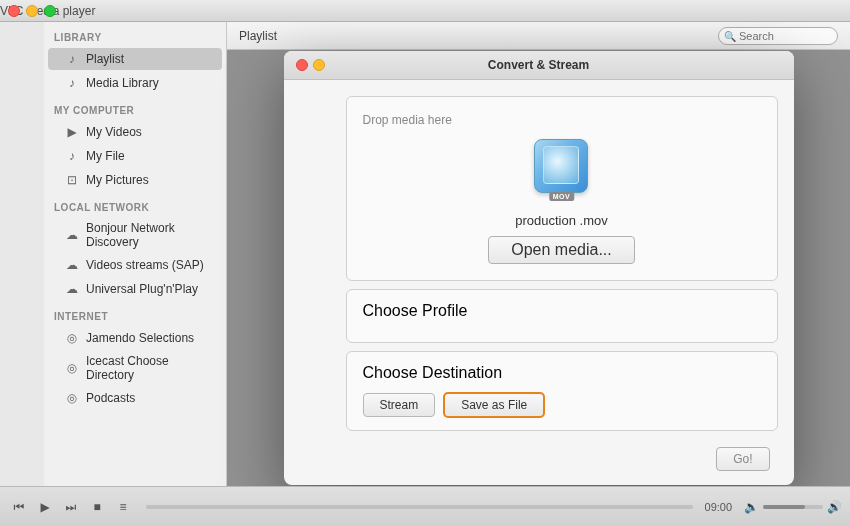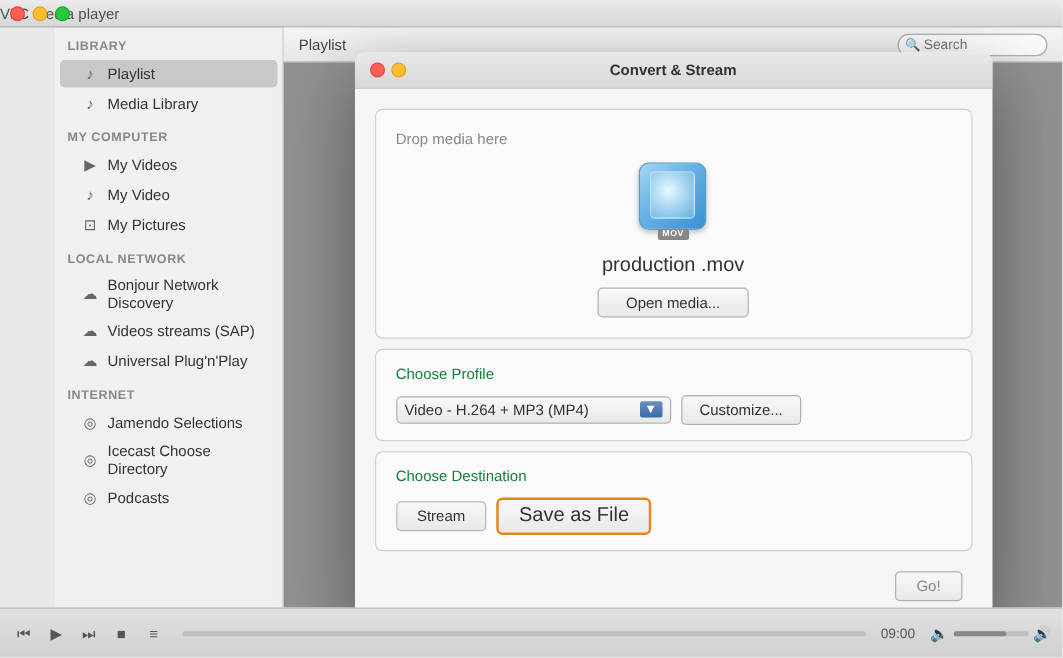--- a/index.html
+++ b/index.html
@@ -180,20 +180,21 @@
       position: absolute;
       left: 50%;
       transform: translateX(-50%);
       font-size: 12px;
       font-weight: 600;
       color: #333;
     }
 
     .dialog-body {
       padding: 0;
+      margin-left: 46px;
     }
 
     
     .drop-zone {
       margin: 16px 16px 8px 16px;
       border: 1px solid #d0d0d0;
       border-radius: 6px;
       background: #fafafa;
       padding: 16px;
       display: flex;
@@ -247,48 +248,48 @@
       background: #888;
       color: white;
       font-size: 7px;
       padding: 1px 4px;
       border-radius: 2px;
       font-weight: 700;
       letter-spacing: 0.5px;
     }
 
     .file-name {
-      font-size: 16px;
+      font-size: 13px;
       color: #333;
       margin-top: 10px;
       margin-bottom: 8px;
     }
 
     .open-media-btn {
       background: linear-gradient(to bottom, #f8f8f8, #e8e8e8);
       border: 1px solid #b0b0b0;
       border-radius: 4px;
       padding: 4px 22px;
-      font-size: 12px;
+      font-size: 16px;
       color: #333;
       cursor: pointer;
     }
 
     
     .dialog-section {
       margin: 0 16px 8px 16px;
       border: 1px solid #d0d0d0;
       border-radius: 6px;
       background: #fafafa;
       padding: 12px 16px;
     }
 
     .section-label {
-      font-size: 12px;
-      color: #15803d;
+      font-size: 16px;
+      color: #000000;
       margin-bottom: 10px;
     }
 
     .profile-row {
       display: flex;
       align-items: center;
       gap: 8px;
     }
 
     .profile-select-wrap {
@@ -349,21 +350,21 @@
       font-size: 12px;
       color: #333;
       cursor: pointer;
     }
 
     .save-as-file-btn {
       background: linear-gradient(to bottom, #f8f8f8, #e8e8e8);
       border: 2px solid #e8831a;
       border-radius: 5px;
       padding: 4px 16px;
-      font-size: 16px;
+      font-size: 12px;
       color: #333;
       cursor: pointer;
     }
 
     
     .go-row {
       display: flex;
       justify-content: flex-end;
       padding: 8px 24px 14px 16px;
     }
@@ -472,21 +473,21 @@
       <span class="item-label">Media Library</span>
     </div>
 
     <div class="sidebar-section-header">MY COMPUTER</div>
     <div class="sidebar-item">
       <span class="item-icon">▶</span>
       <span class="item-label">My Videos</span>
     </div>
     <div class="sidebar-item">
       <span class="item-icon">♪</span>
-      <span class="item-label">My Video</span>
+      <span class="item-label">My File</span>
     </div>
     <div class="sidebar-item">
       <span class="item-icon">⊡</span>
       <span class="item-label">My Pictures</span>
     </div>
 
     <div class="sidebar-section-header">LOCAL NETWORK</div>
     <div class="sidebar-item">
       <span class="item-icon">☁</span>
       <span class="item-label">Bonjour Network Discovery</span>
@@ -554,27 +555,20 @@
                   </div>
                   <div class="mov-badge">MOV</div>
                 </div>
               </div>
               <div class="file-name">production .mov</div>
               <button class="open-media-btn">Open media...</button>
             </div>
 
             <div class="dialog-section">
               <div class="section-label">Choose Profile</div>
-              <div class="profile-row">
-                <div class="profile-select-wrap">
-                  <span class="profile-select-text">Video - H.264 + MP3 (MP4)</span>
-                  <span class="select-arrow">▼</span>
-                </div>
-                <button class="customize-btn">Customize...</button>
-              </div>
             </div>
 
             <div class="destination-section">
               <div class="section-label">Choose Destination</div>
               <div class="destination-row">
                 <button class="stream-btn">Stream</button>
                 <button class="save-as-file-btn">Save as File</button>
               </div>
             </div>
 

